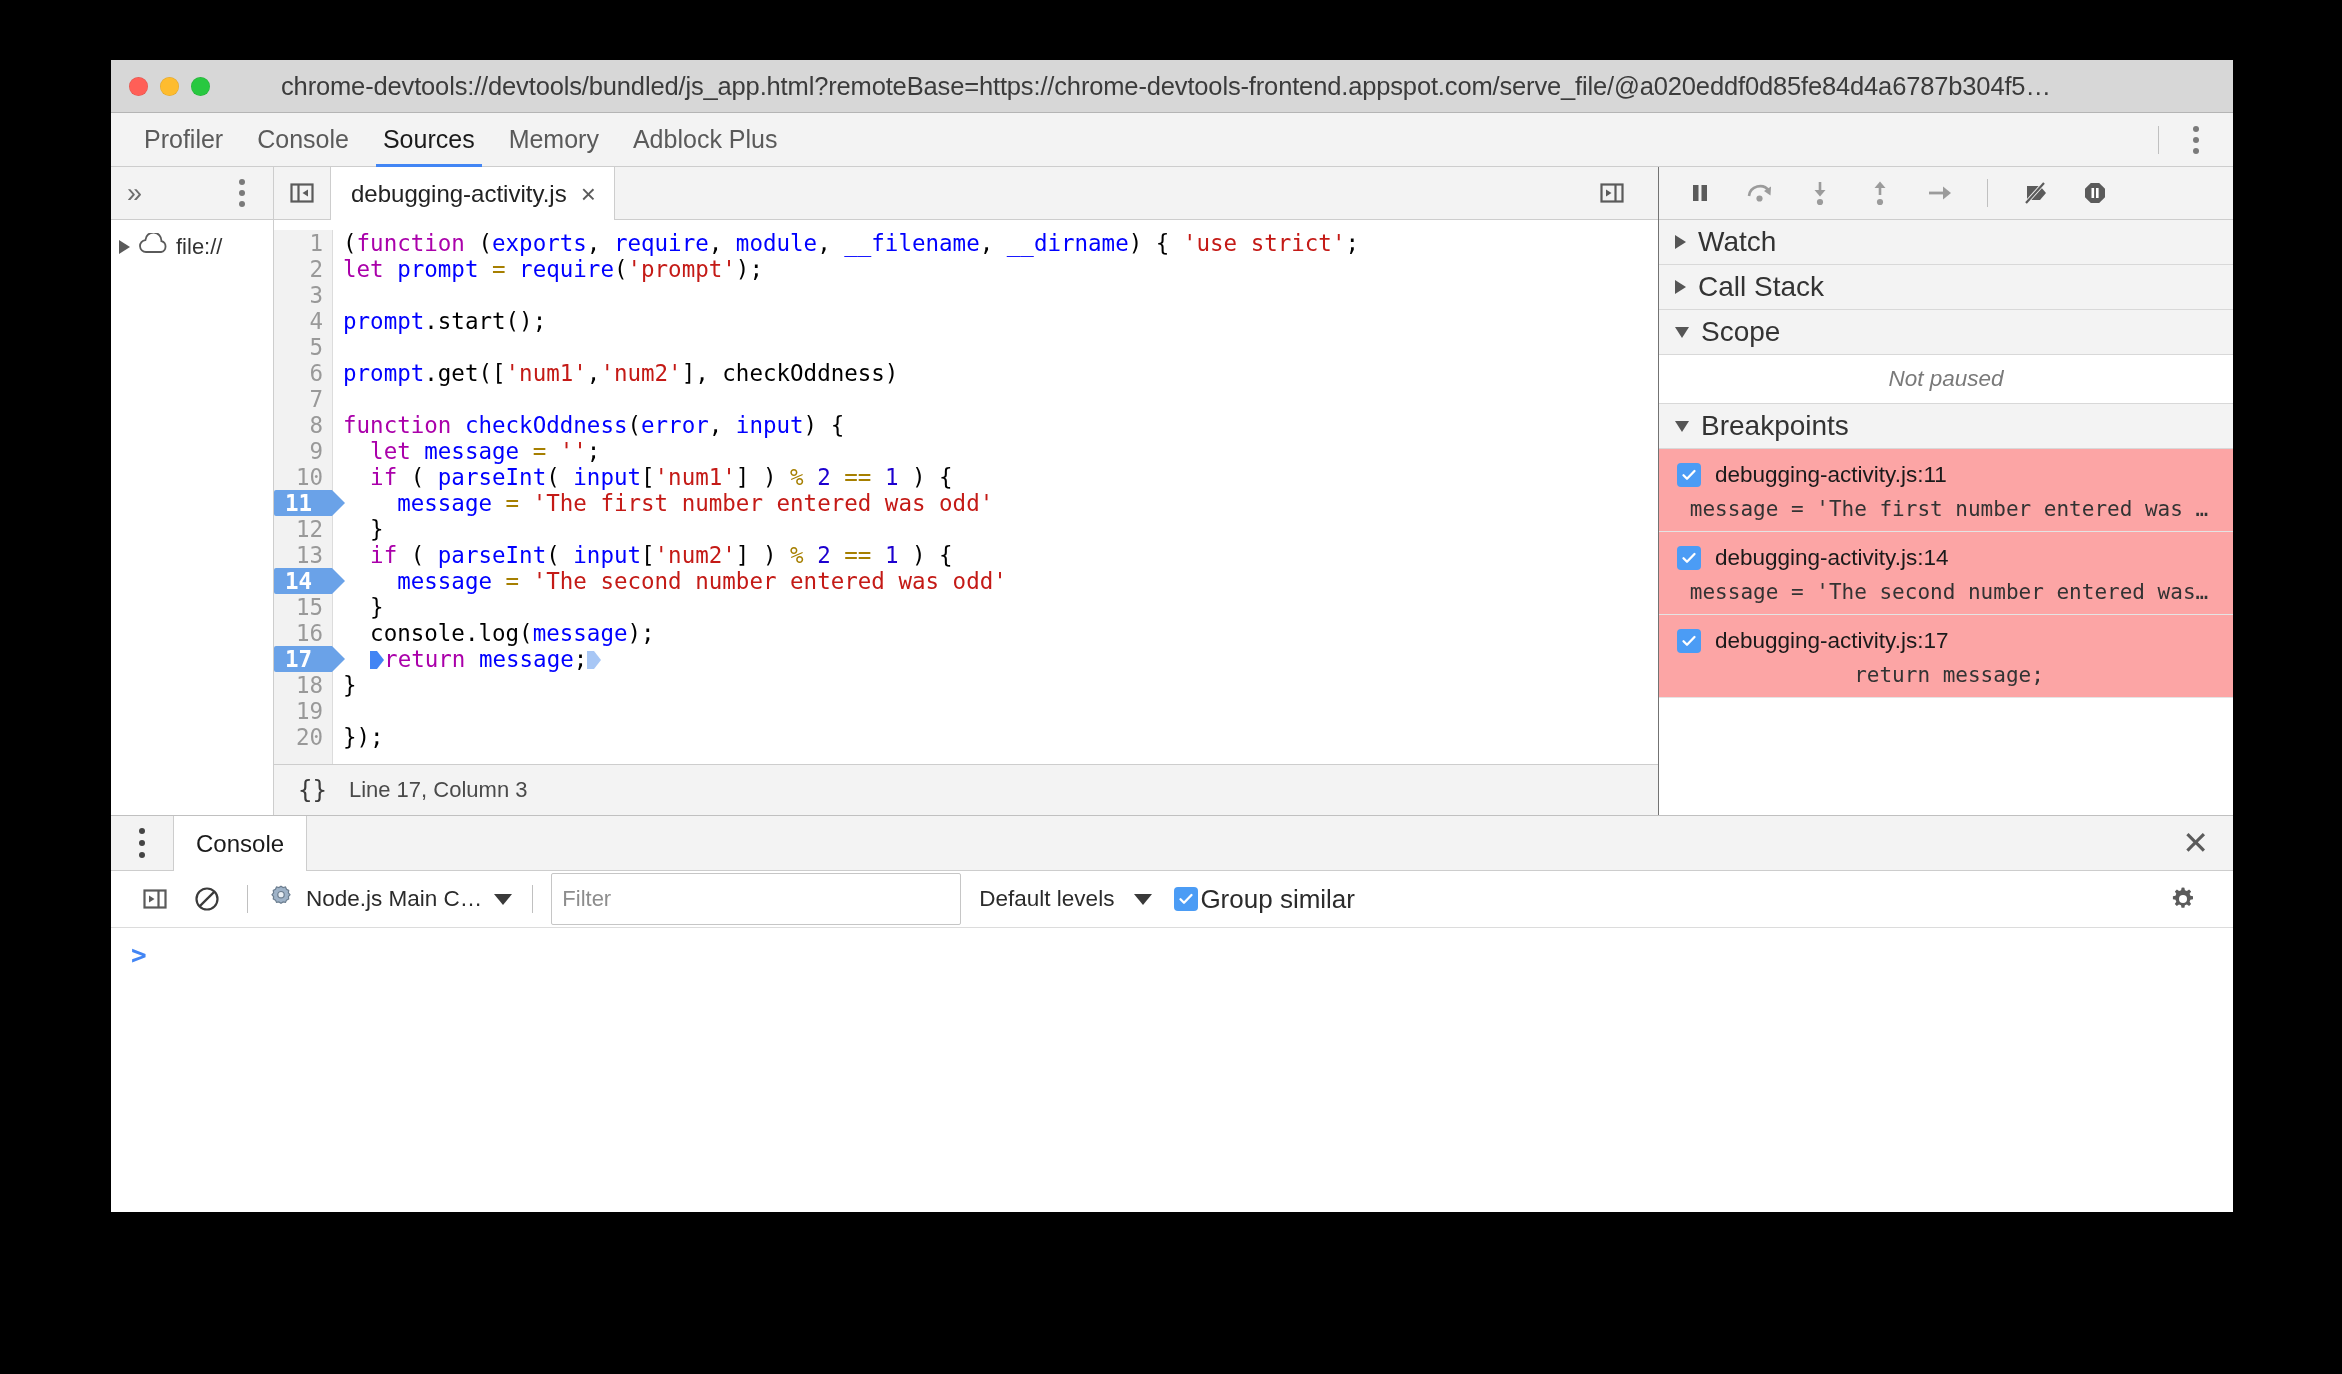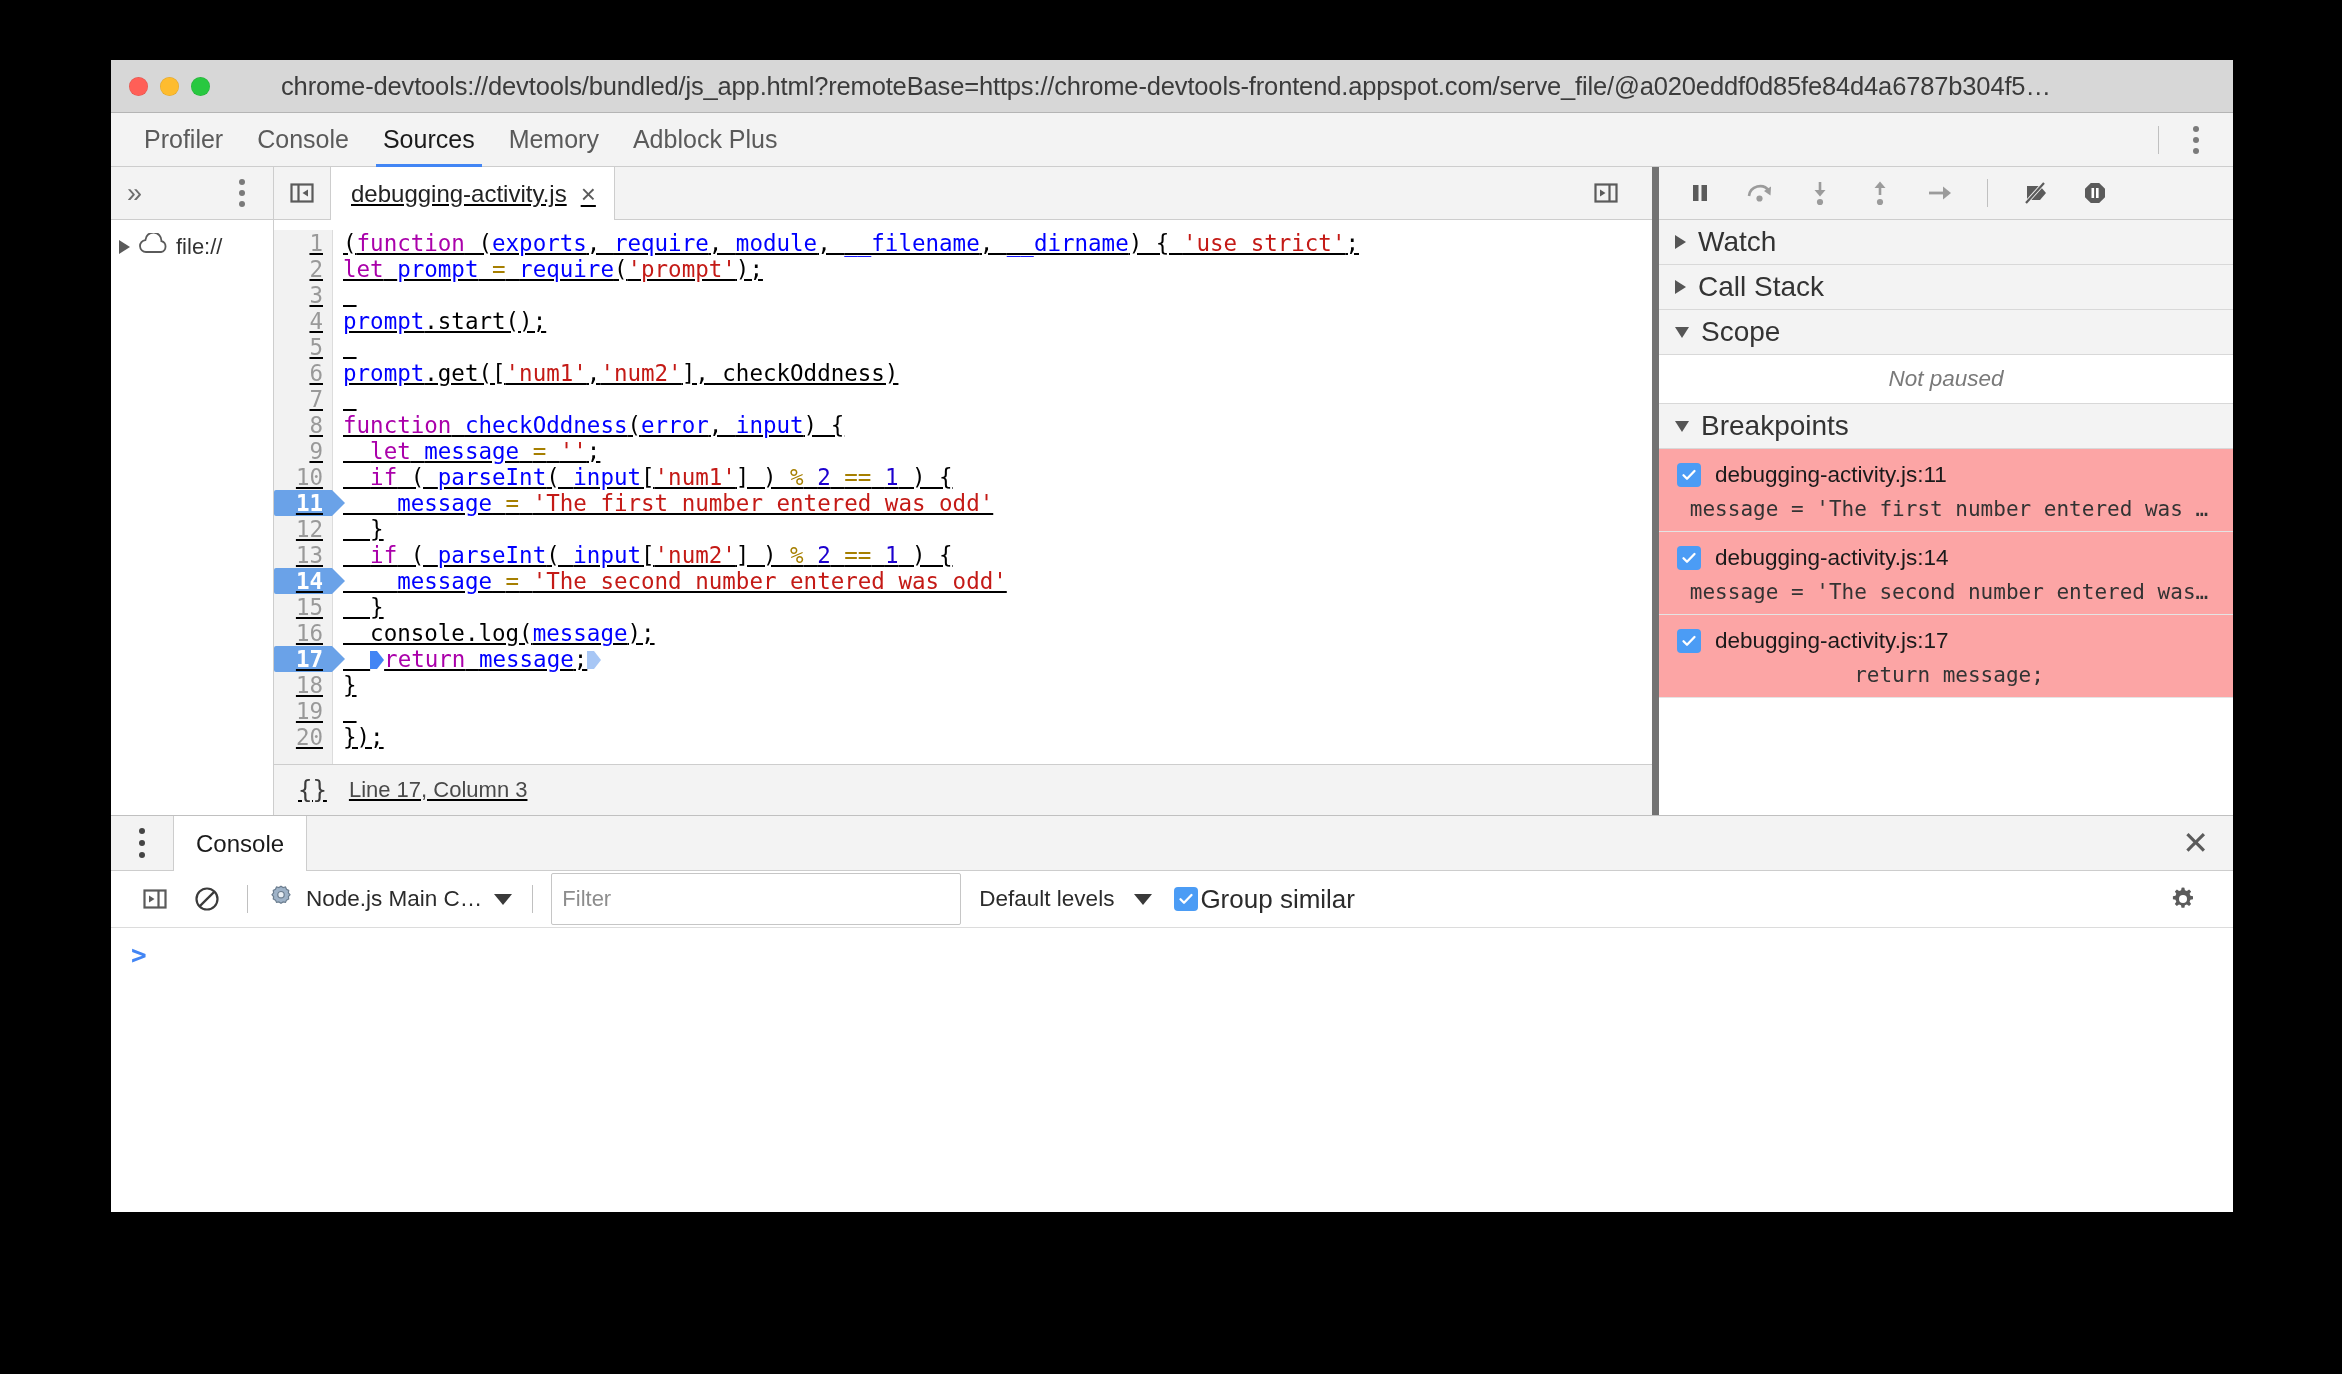--- a/index.html
+++ b/index.html
@@ -185,22 +185,21 @@
     display: block;
     flex: 0 0 auto;
   }
 
   
   #editor-pane {
     flex: 1 1 auto;
     display: flex;
     flex-direction: column;
     min-width: 0;
-    border-right: 7px solid #737373;
-    text-decoration: underline;
+    border-right: 1px solid #737373;
   }
   #editor-tabbar {
     height: 52px;
     background: #f3f3f3;
     border-bottom: 1px solid #cdcdcd;
     display: flex;
     align-items: stretch;
     flex: 0 0 auto;
   }
   .panel-toggle {
@@ -261,20 +260,21 @@
     padding-right: 9px;
     position: relative;
     box-sizing: border-box;
   }
   .ln.bp {
     background: #6aa2e8;
     color: #fff;
     font-weight: bold;
     border-top-left-radius: 2px;
     border-bottom-left-radius: 2px;
+    text-align: center;
   }
   .ln.bp::after {
     content: "";
     position: absolute;
     right: -13px;
     top: 0;
     width: 0; height: 0;
     border-top: 13px solid transparent;
     border-bottom: 13px solid transparent;
     border-left: 13px solid #6aa2e8;

